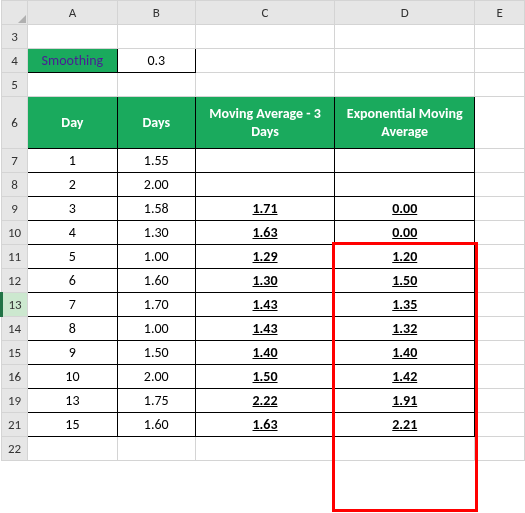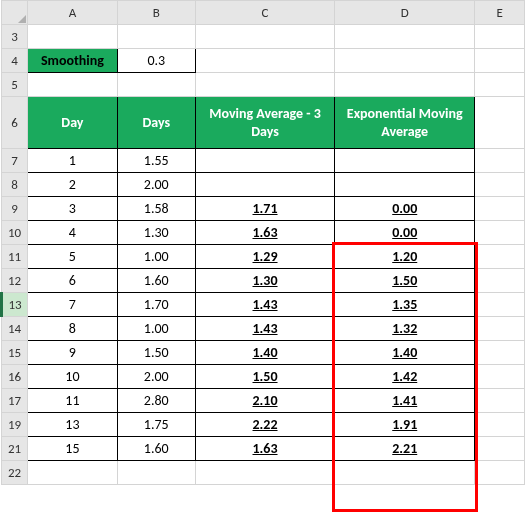--- a/index.html
+++ b/index.html
@@ -60,22 +60,22 @@
     line-height: 1.25;
     padding: 4px 6px;
   }
   .data-cell {
     border: 1px solid #000 !important;
     background: #fff;
   }
   .bold { font-weight: bold; text-decoration: underline; }
   .smooth-label {
     background: #1aaa5d !important;
-    color: #000000;
-    font-weight: bold;
+    color: #4c1d95;
+    font-weight: normal;
     border: 1px solid #000 !important;
   }
   .smooth-val {
     border: 1px solid #000 !important;
     background: #fff;
   }
   .corner {
     background: #e6e6e6 !important;
     position: relative;
   }
@@ -228,28 +228,20 @@
       </tr>
       <tr>
         <td class="rowhdr">16</td>
         <td class="data-cell">10</td>
         <td class="data-cell">2.00</td>
         <td class="data-cell bold">1.50</td>
         <td class="data-cell bold">1.42</td>
         <td></td>
       </tr>
       <tr>
-        <td class="rowhdr">17</td>
-        <td class="data-cell">11</td>
-        <td class="data-cell">2.80</td>
-        <td class="data-cell bold">2.10</td>
-        <td class="data-cell bold">1.41</td>
-        <td></td>
-      </tr>
-      <tr>
         <td class="rowhdr">19</td>
         <td class="data-cell">13</td>
         <td class="data-cell">1.75</td>
         <td class="data-cell bold">2.22</td>
         <td class="data-cell bold">1.91</td>
         <td></td>
       </tr>
       <tr>
         <td class="rowhdr">21</td>
         <td class="data-cell">15</td>

